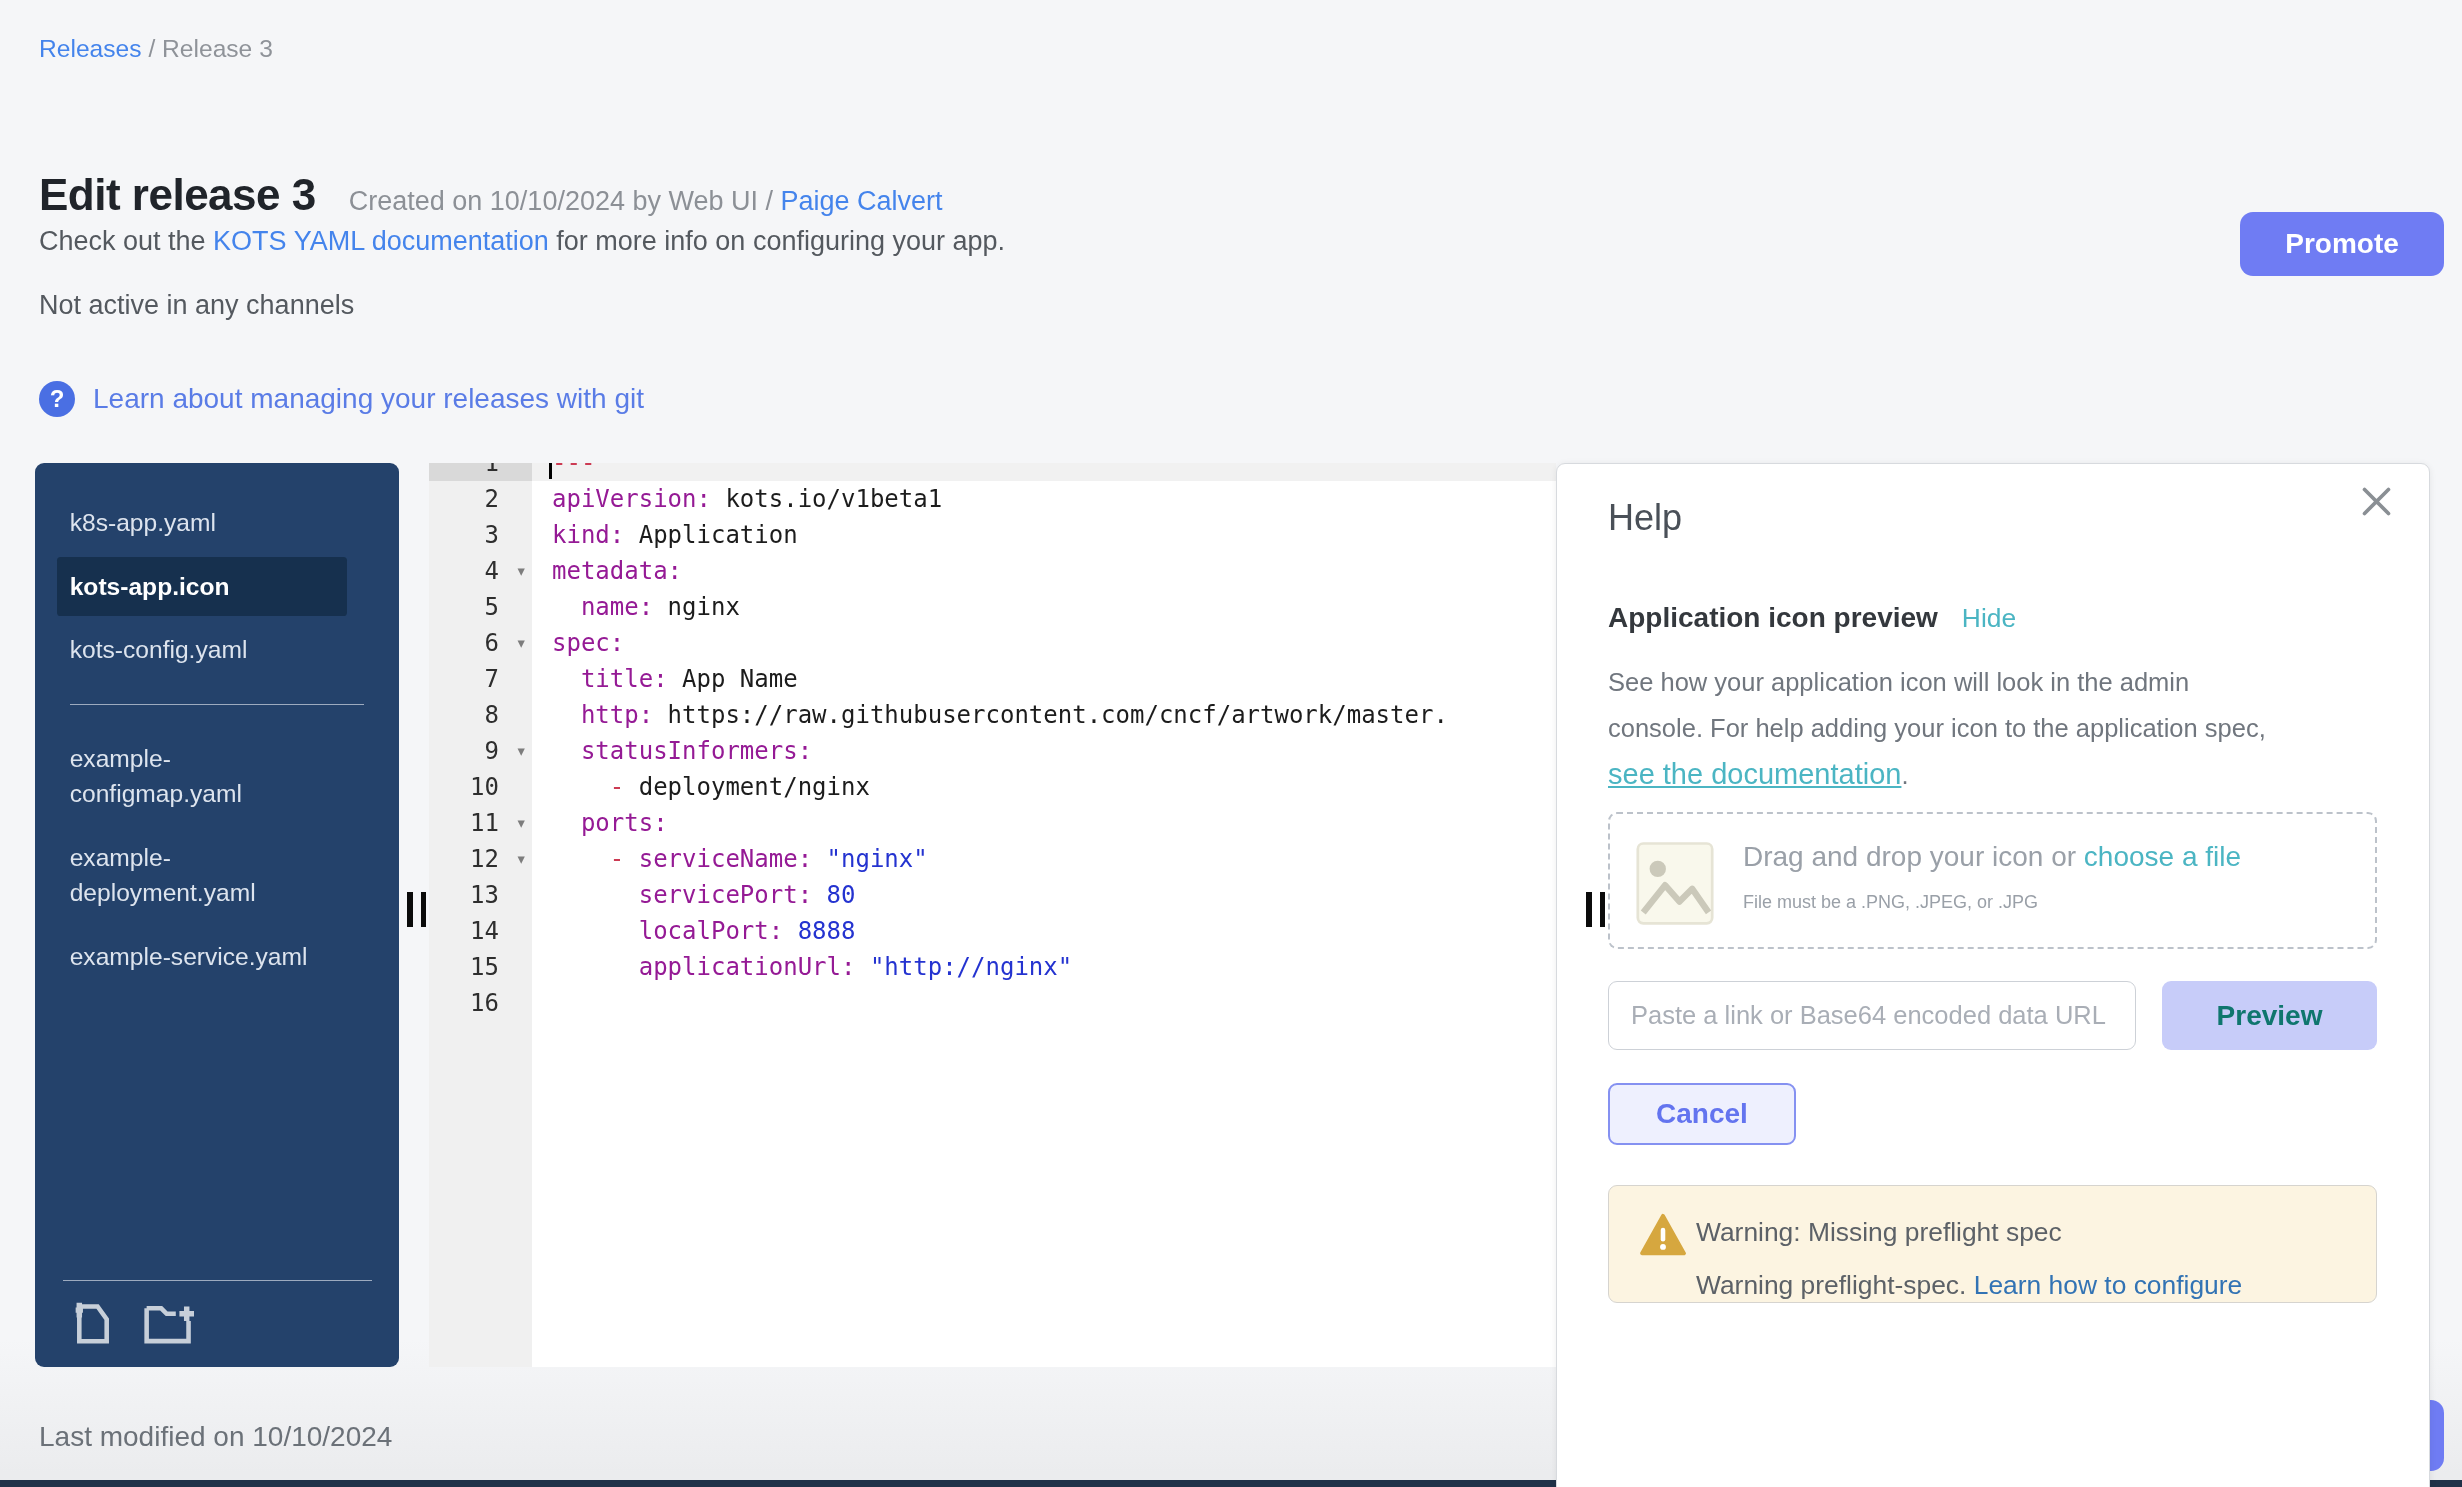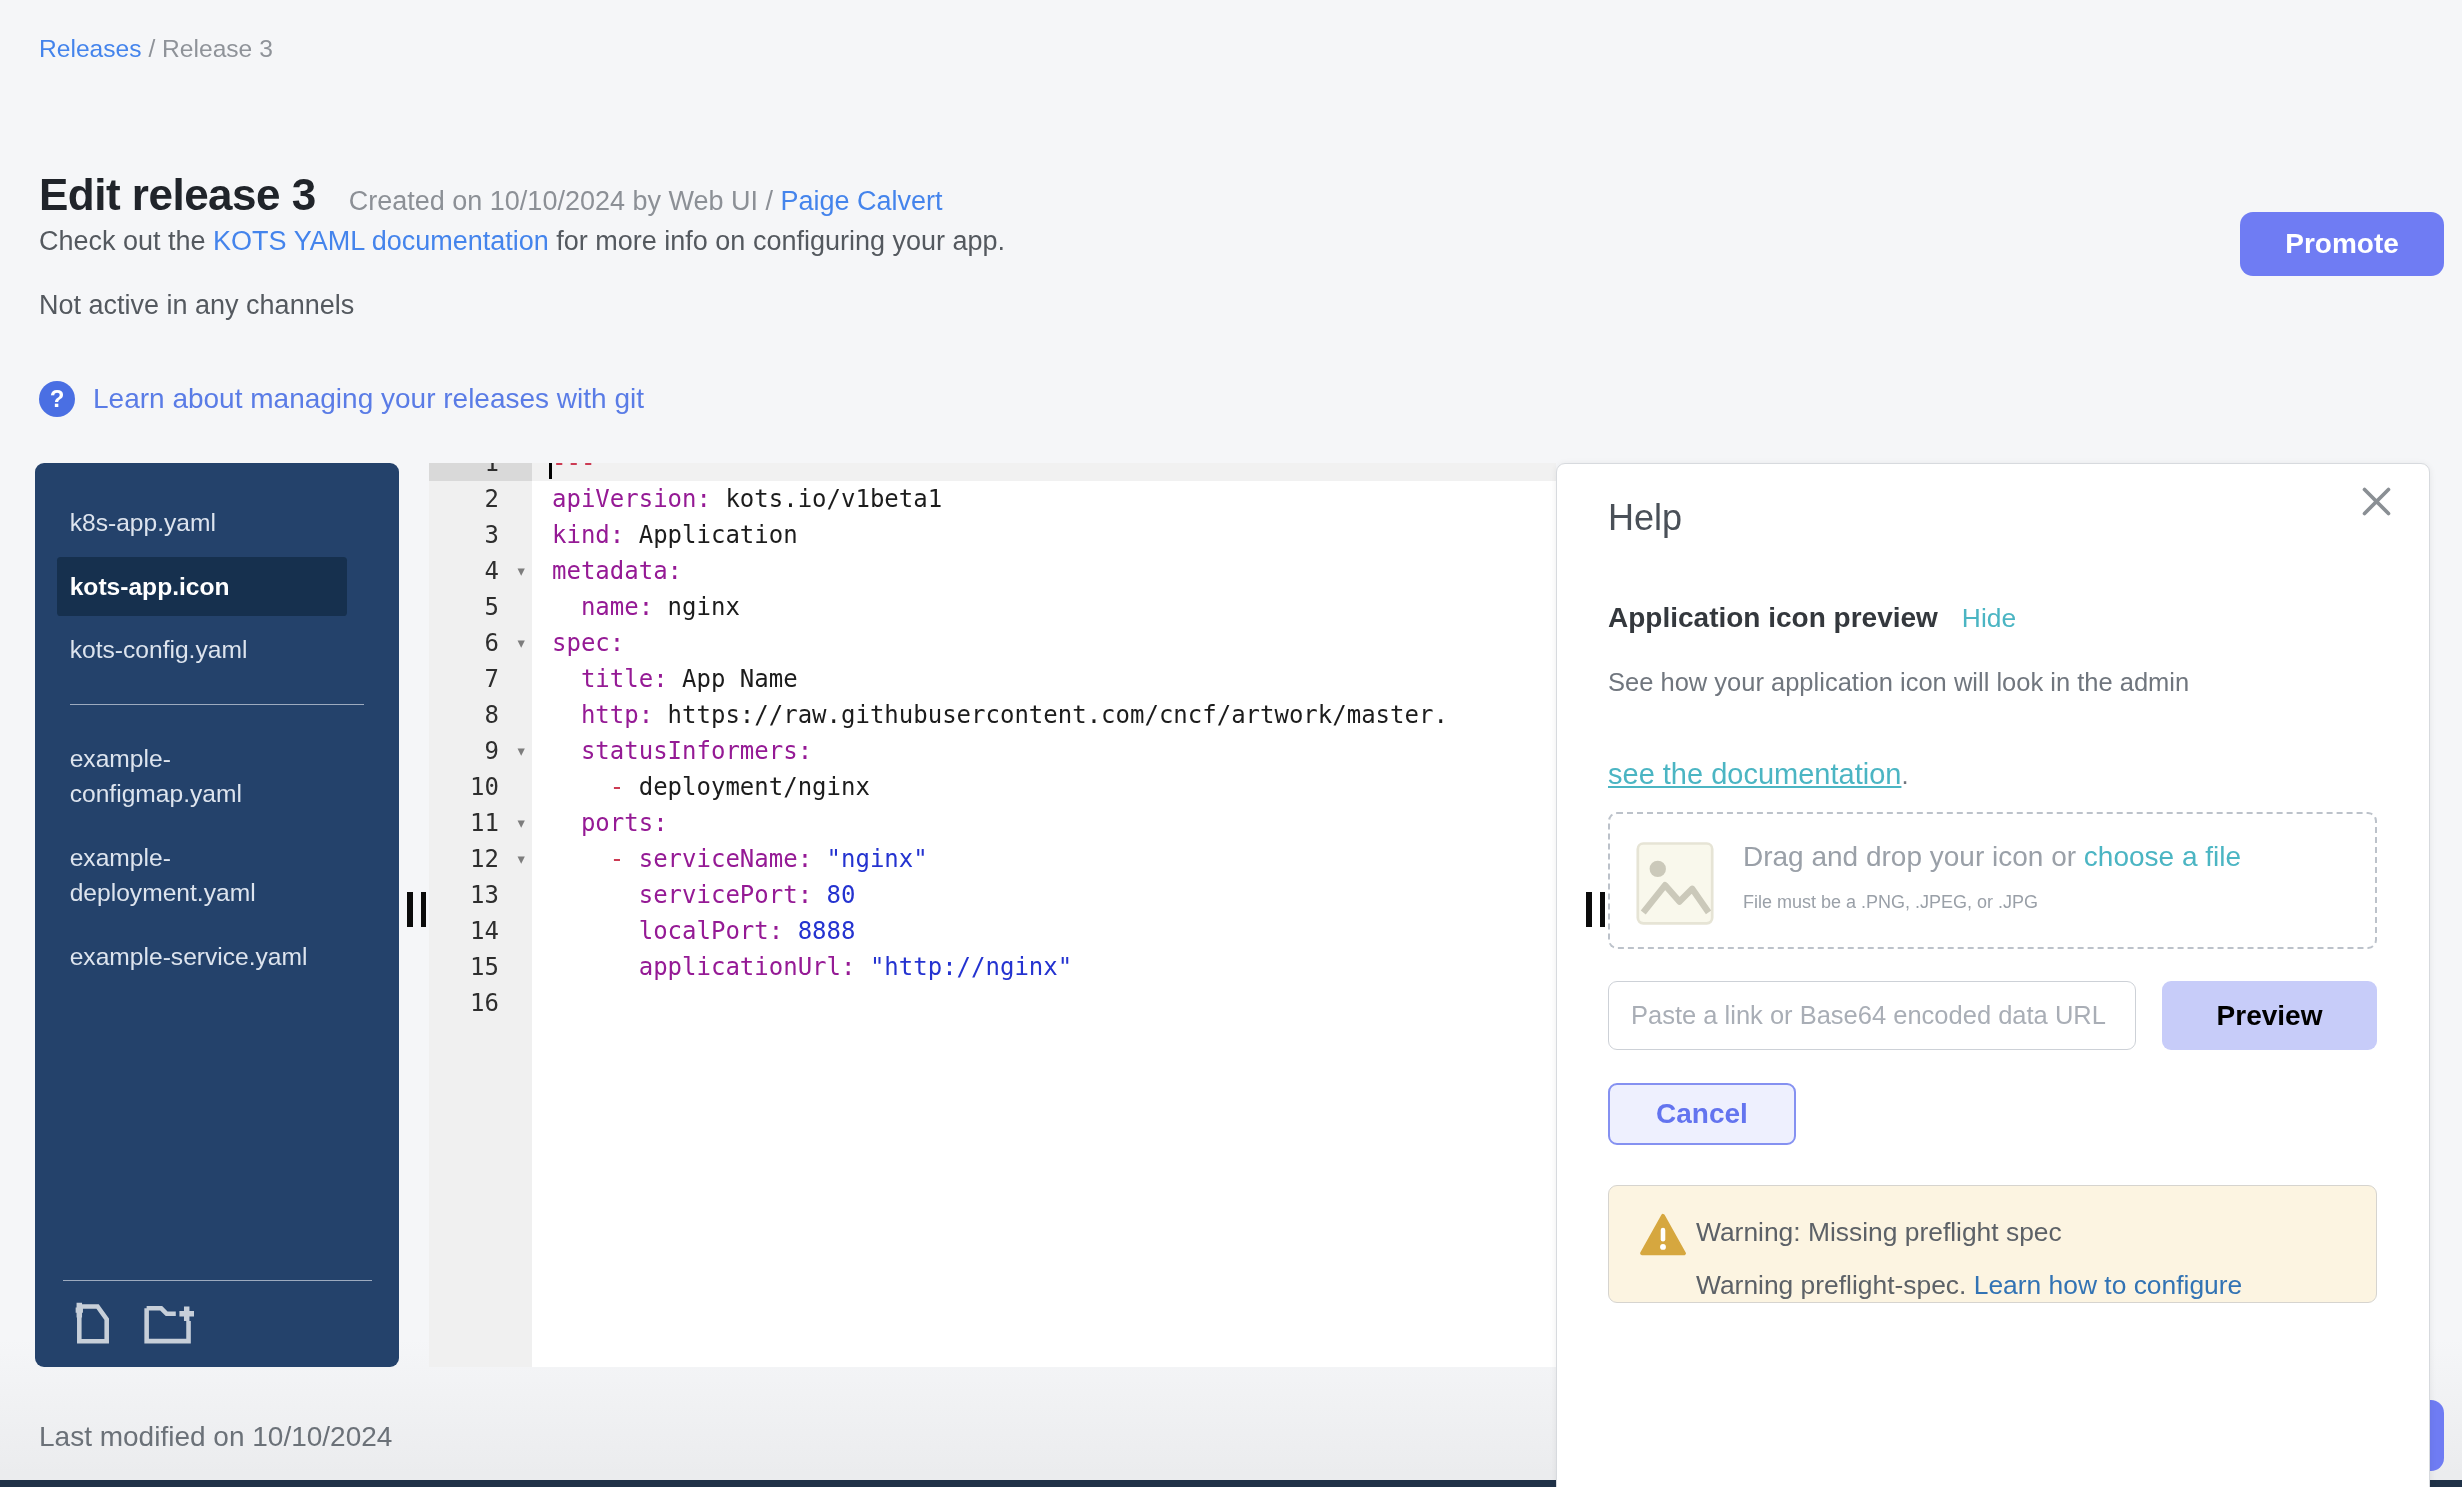--- a/index.html
+++ b/index.html
@@ -82,21 +82,21 @@
   .dropzone { position:absolute; left:51px; top:348px; width:769px; height:137px;
               border:2.7px dashed #bcc2ca; border-radius:9px; cursor:pointer; }
   .dz-icon { position:absolute; left:25.5px; top:22px; }
   .dz-line1 { position:absolute; left:133px; top:27px; font-size:28px; color:#9aa0a8; }
   .dz-line2 { position:absolute; left:133px; top:78px; font-size:18px; color:#9aa0a8; }
   .icon-input { position:absolute; left:51px; top:517px; width:528px; height:69px; border:1.8px solid #cdd1d7;
                 border-radius:9px; padding:0 22px; font-family:"Liberation Sans", sans-serif;
                 font-size:25.5px; color:#3a3f45; background:#fff; }
   .icon-input::placeholder { color:#a9aeb6; }
   .btn-preview { position:absolute; left:605px; top:517px; width:215px; height:69px; background:#c7ccf9;
-                 border:none; border-radius:9px; color:#000000; font-size:28px; font-weight:700;
+                 border:none; border-radius:9px; color:#0f766e; font-size:28px; font-weight:700;
                  font-family:"Liberation Sans", sans-serif; cursor:default; }
   .btn-cancel { position:absolute; left:51px; top:619px; width:188px; height:62px; background:#eef0fe;
                 border:2.7px solid #8591f1; border-radius:9px; color:#6374ef; font-size:28px; font-weight:700;
                 font-family:"Liberation Sans", sans-serif; cursor:pointer; }
   .warning-box { position:absolute; left:51px; top:721px; width:769px; height:118px; background:#fcf4e1;
                  border:1.8px solid #d6d4cf; border-radius:9px; overflow:hidden; }
   .warn-icon { position:absolute; left:31px; top:27px; }
   .warn-line1 { position:absolute; left:87px; top:31px; font-size:26.4px; color:#5c6167; }
   .warn-line2 { position:absolute; left:87px; top:84px; font-size:26.4px; color:#5c6167; }
   .warn-line2 a { color:#3273b4; text-decoration:none; cursor:pointer; }
@@ -281,21 +281,21 @@
     </svg>
     <div class="help-title">Help</div>
 
     <div class="help-section-row">
       <span class="help-section-title">Application icon preview</span>
       <a class="teal-link hide-link">Hide</a>
     </div>
 
     <div class="help-para">
       <span>See how your application icon will look in the admin</span><br>
-      <br>
+      <span>console. For help adding your icon to the application spec,</span><br>
       <a class="teal-link">see the documentation</a><span>.</span>
     </div>
 
     <div class="dropzone">
       <svg class="dz-icon" width="78" height="93" viewBox="0 0 86 102">
         <rect x="2" y="8" width="82" height="88" rx="6" fill="#f9f8ec" stroke="#e6e4d5" stroke-width="3"></rect>
         <circle cx="24" cy="36" r="9" fill="#cbc9ba"></circle>
         <path d="M8 84 L32 54 L48 72 L62 58 L80 84" fill="none" stroke="#cbc9ba" stroke-width="7" stroke-linejoin="round"></path>
       </svg>
       <div class="dz-line1">

